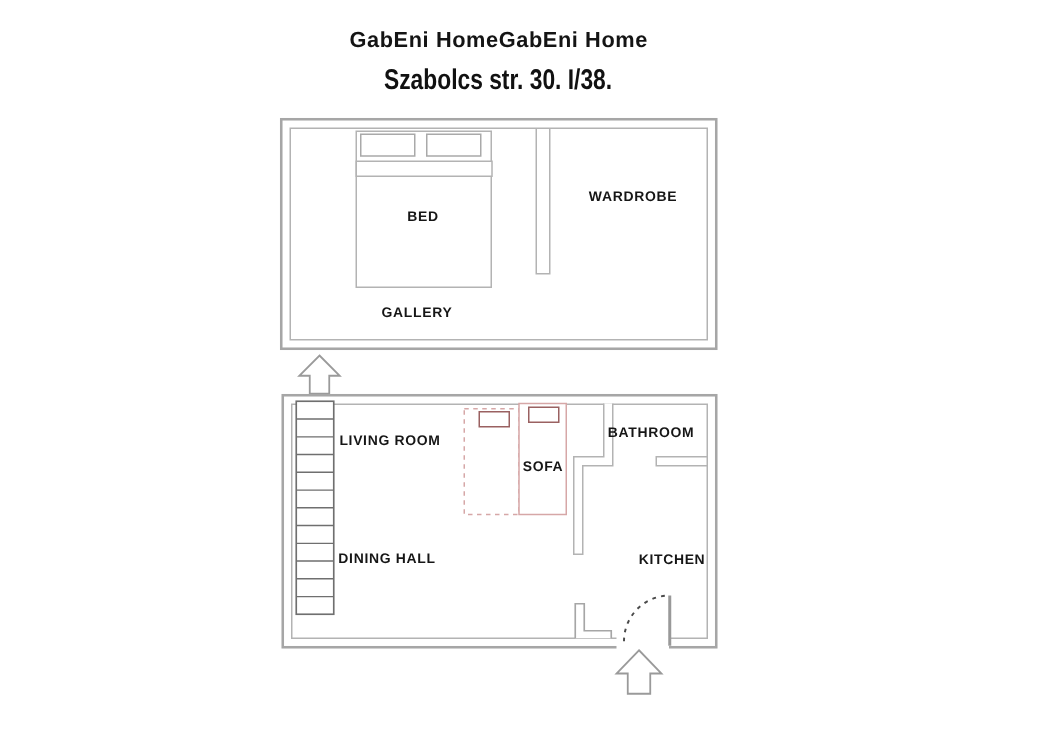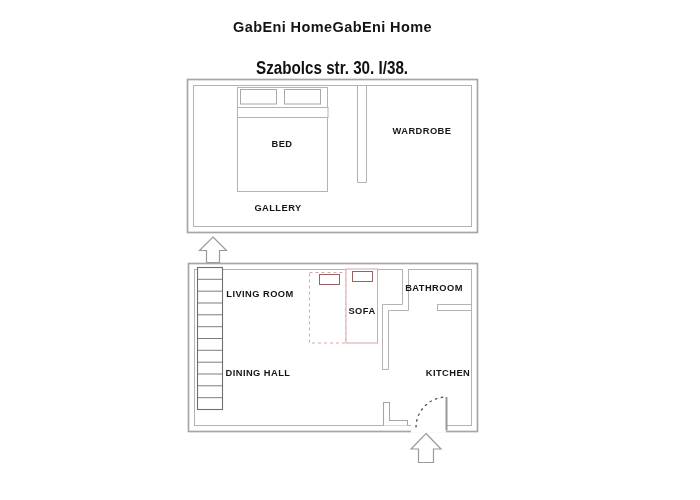--- a/index.html
+++ b/index.html
@@ -15,21 +15,21 @@
     left:0;top:19px;
     width:665px;
     text-align:center;
   }
   .title{
     font-size:14.5px;
     font-weight:700;
     letter-spacing:0.4px;
     color:#141414;
   }
-  .subtitle-wrap{margin-top:22px;}
+  .subtitle-wrap{margin-top:8px;}
   .subtitle{
     display:inline-block;
     font-size:19px;
     font-weight:700;
     color:#111111;
     transform:scaleX(0.8);
     transform-origin:center;
     white-space:nowrap;
   }
   svg{position:absolute;left:0;top:0;}

